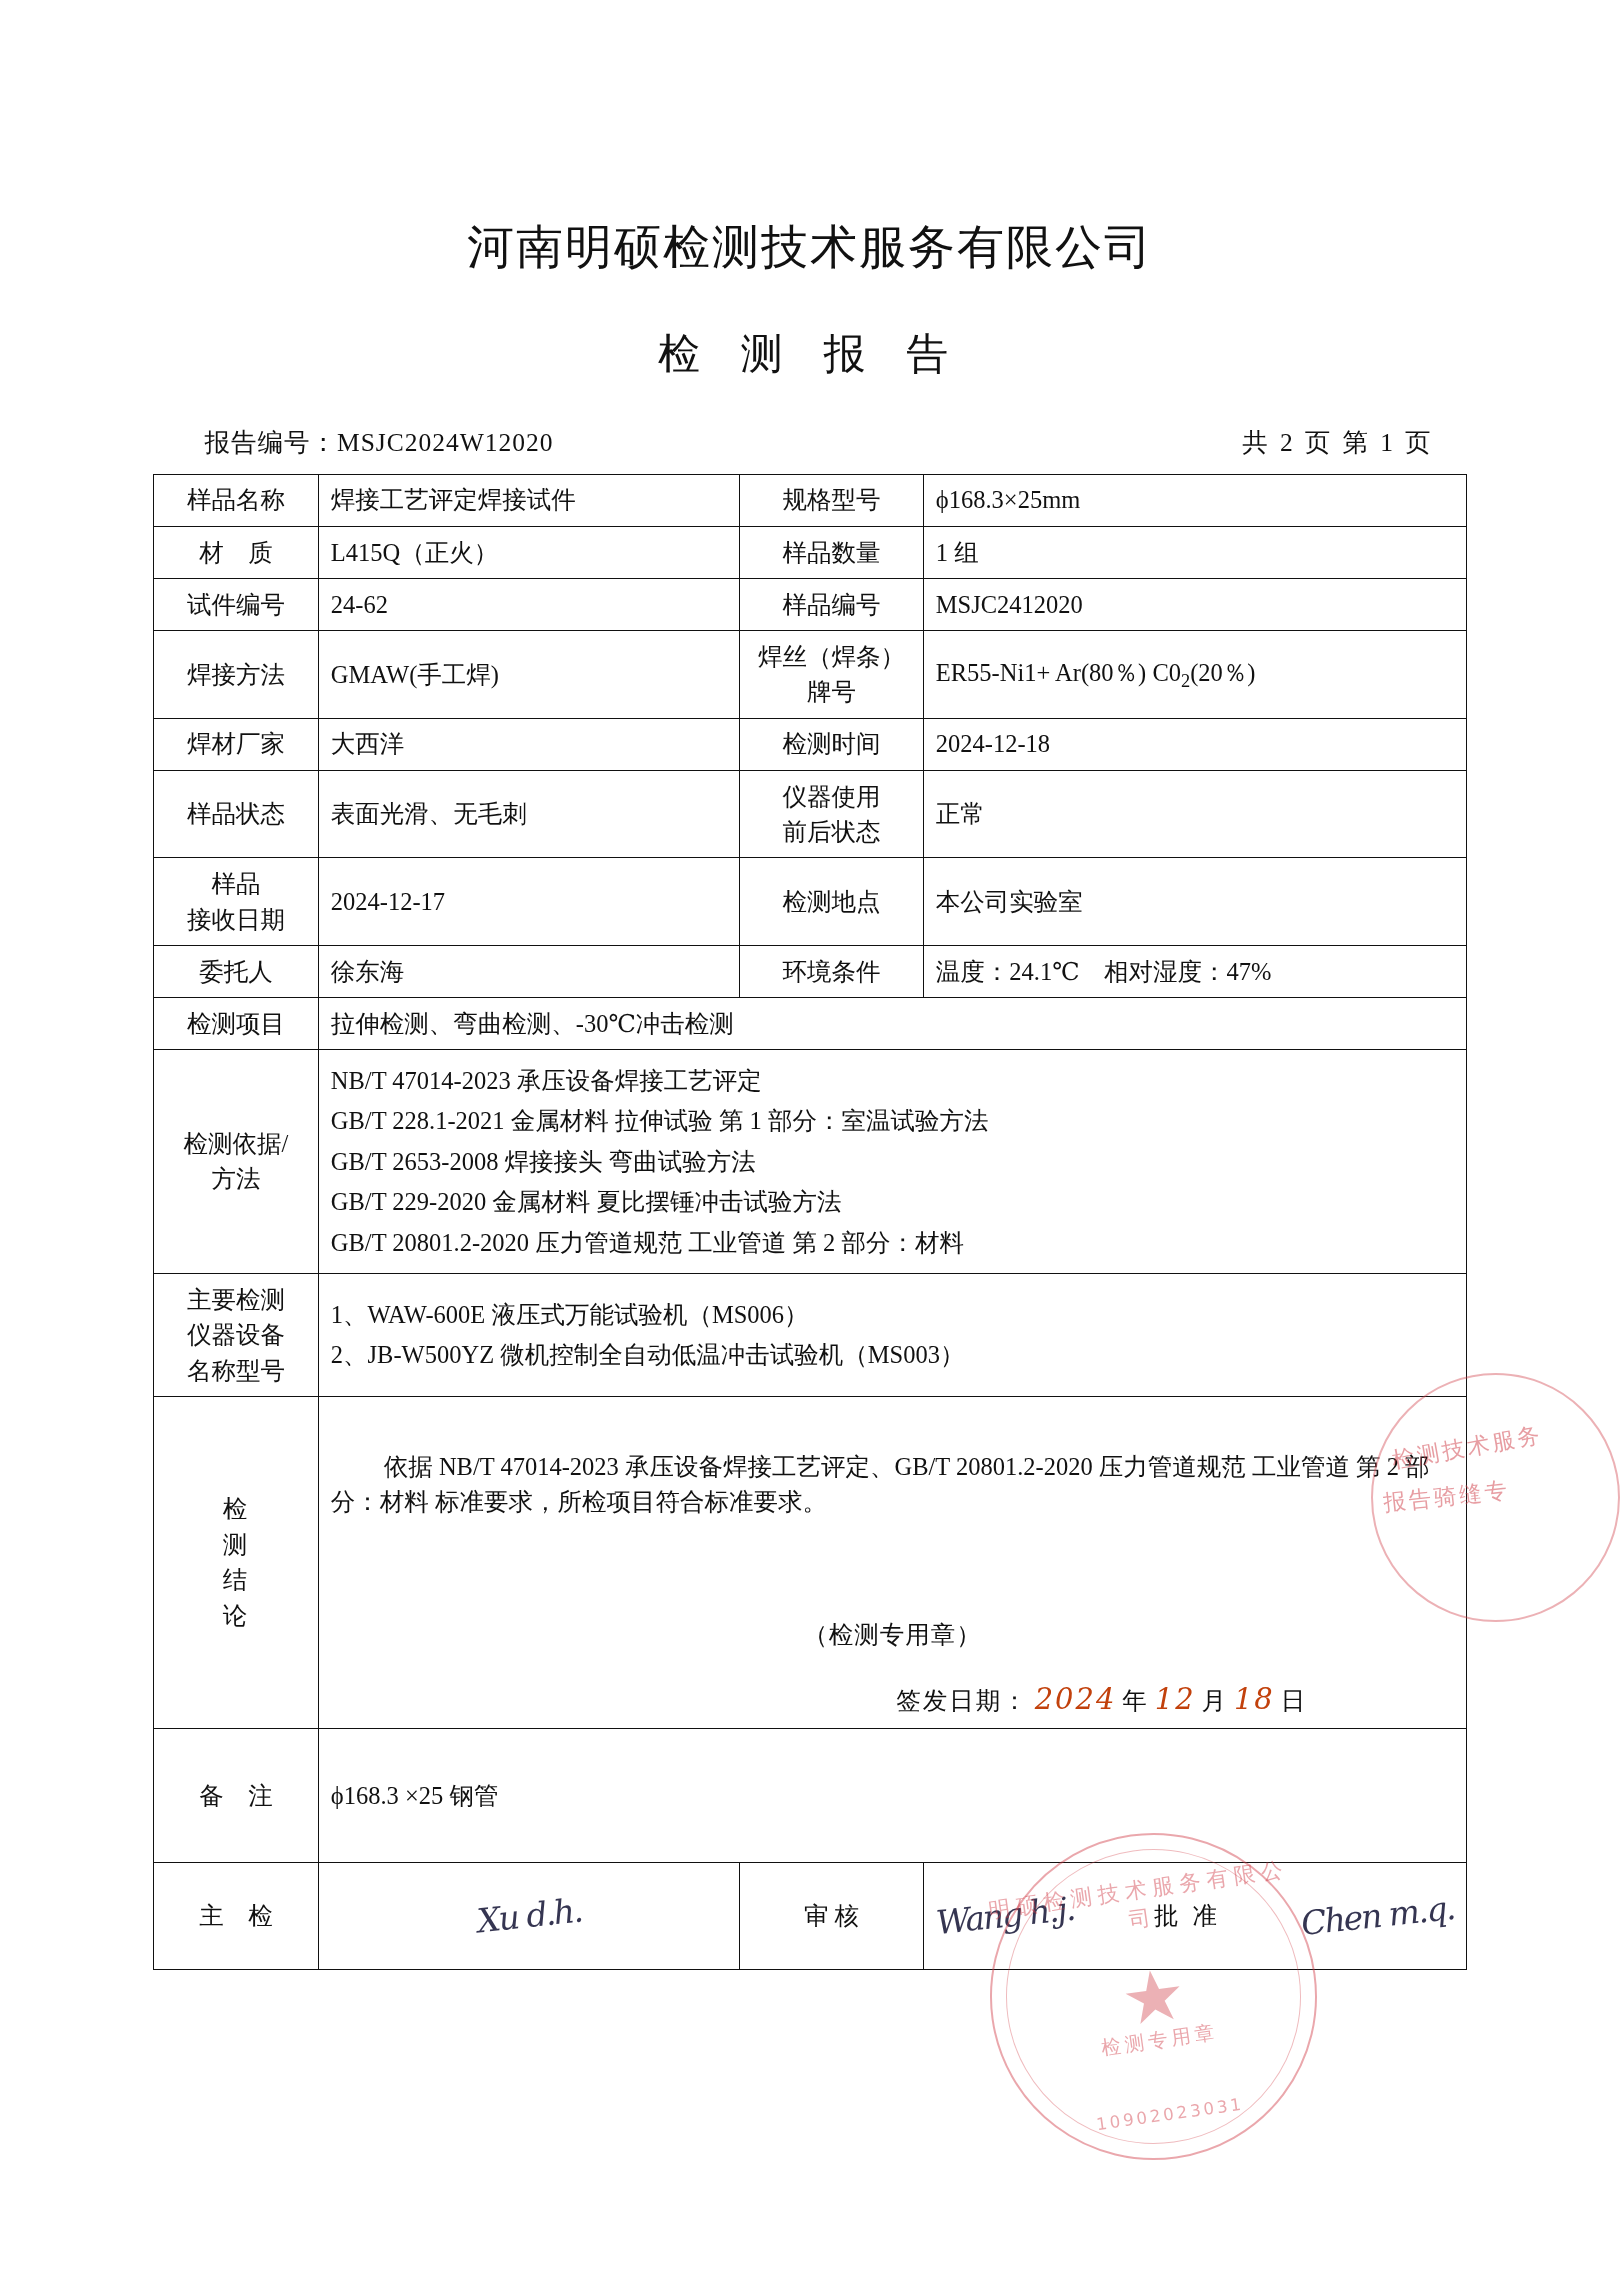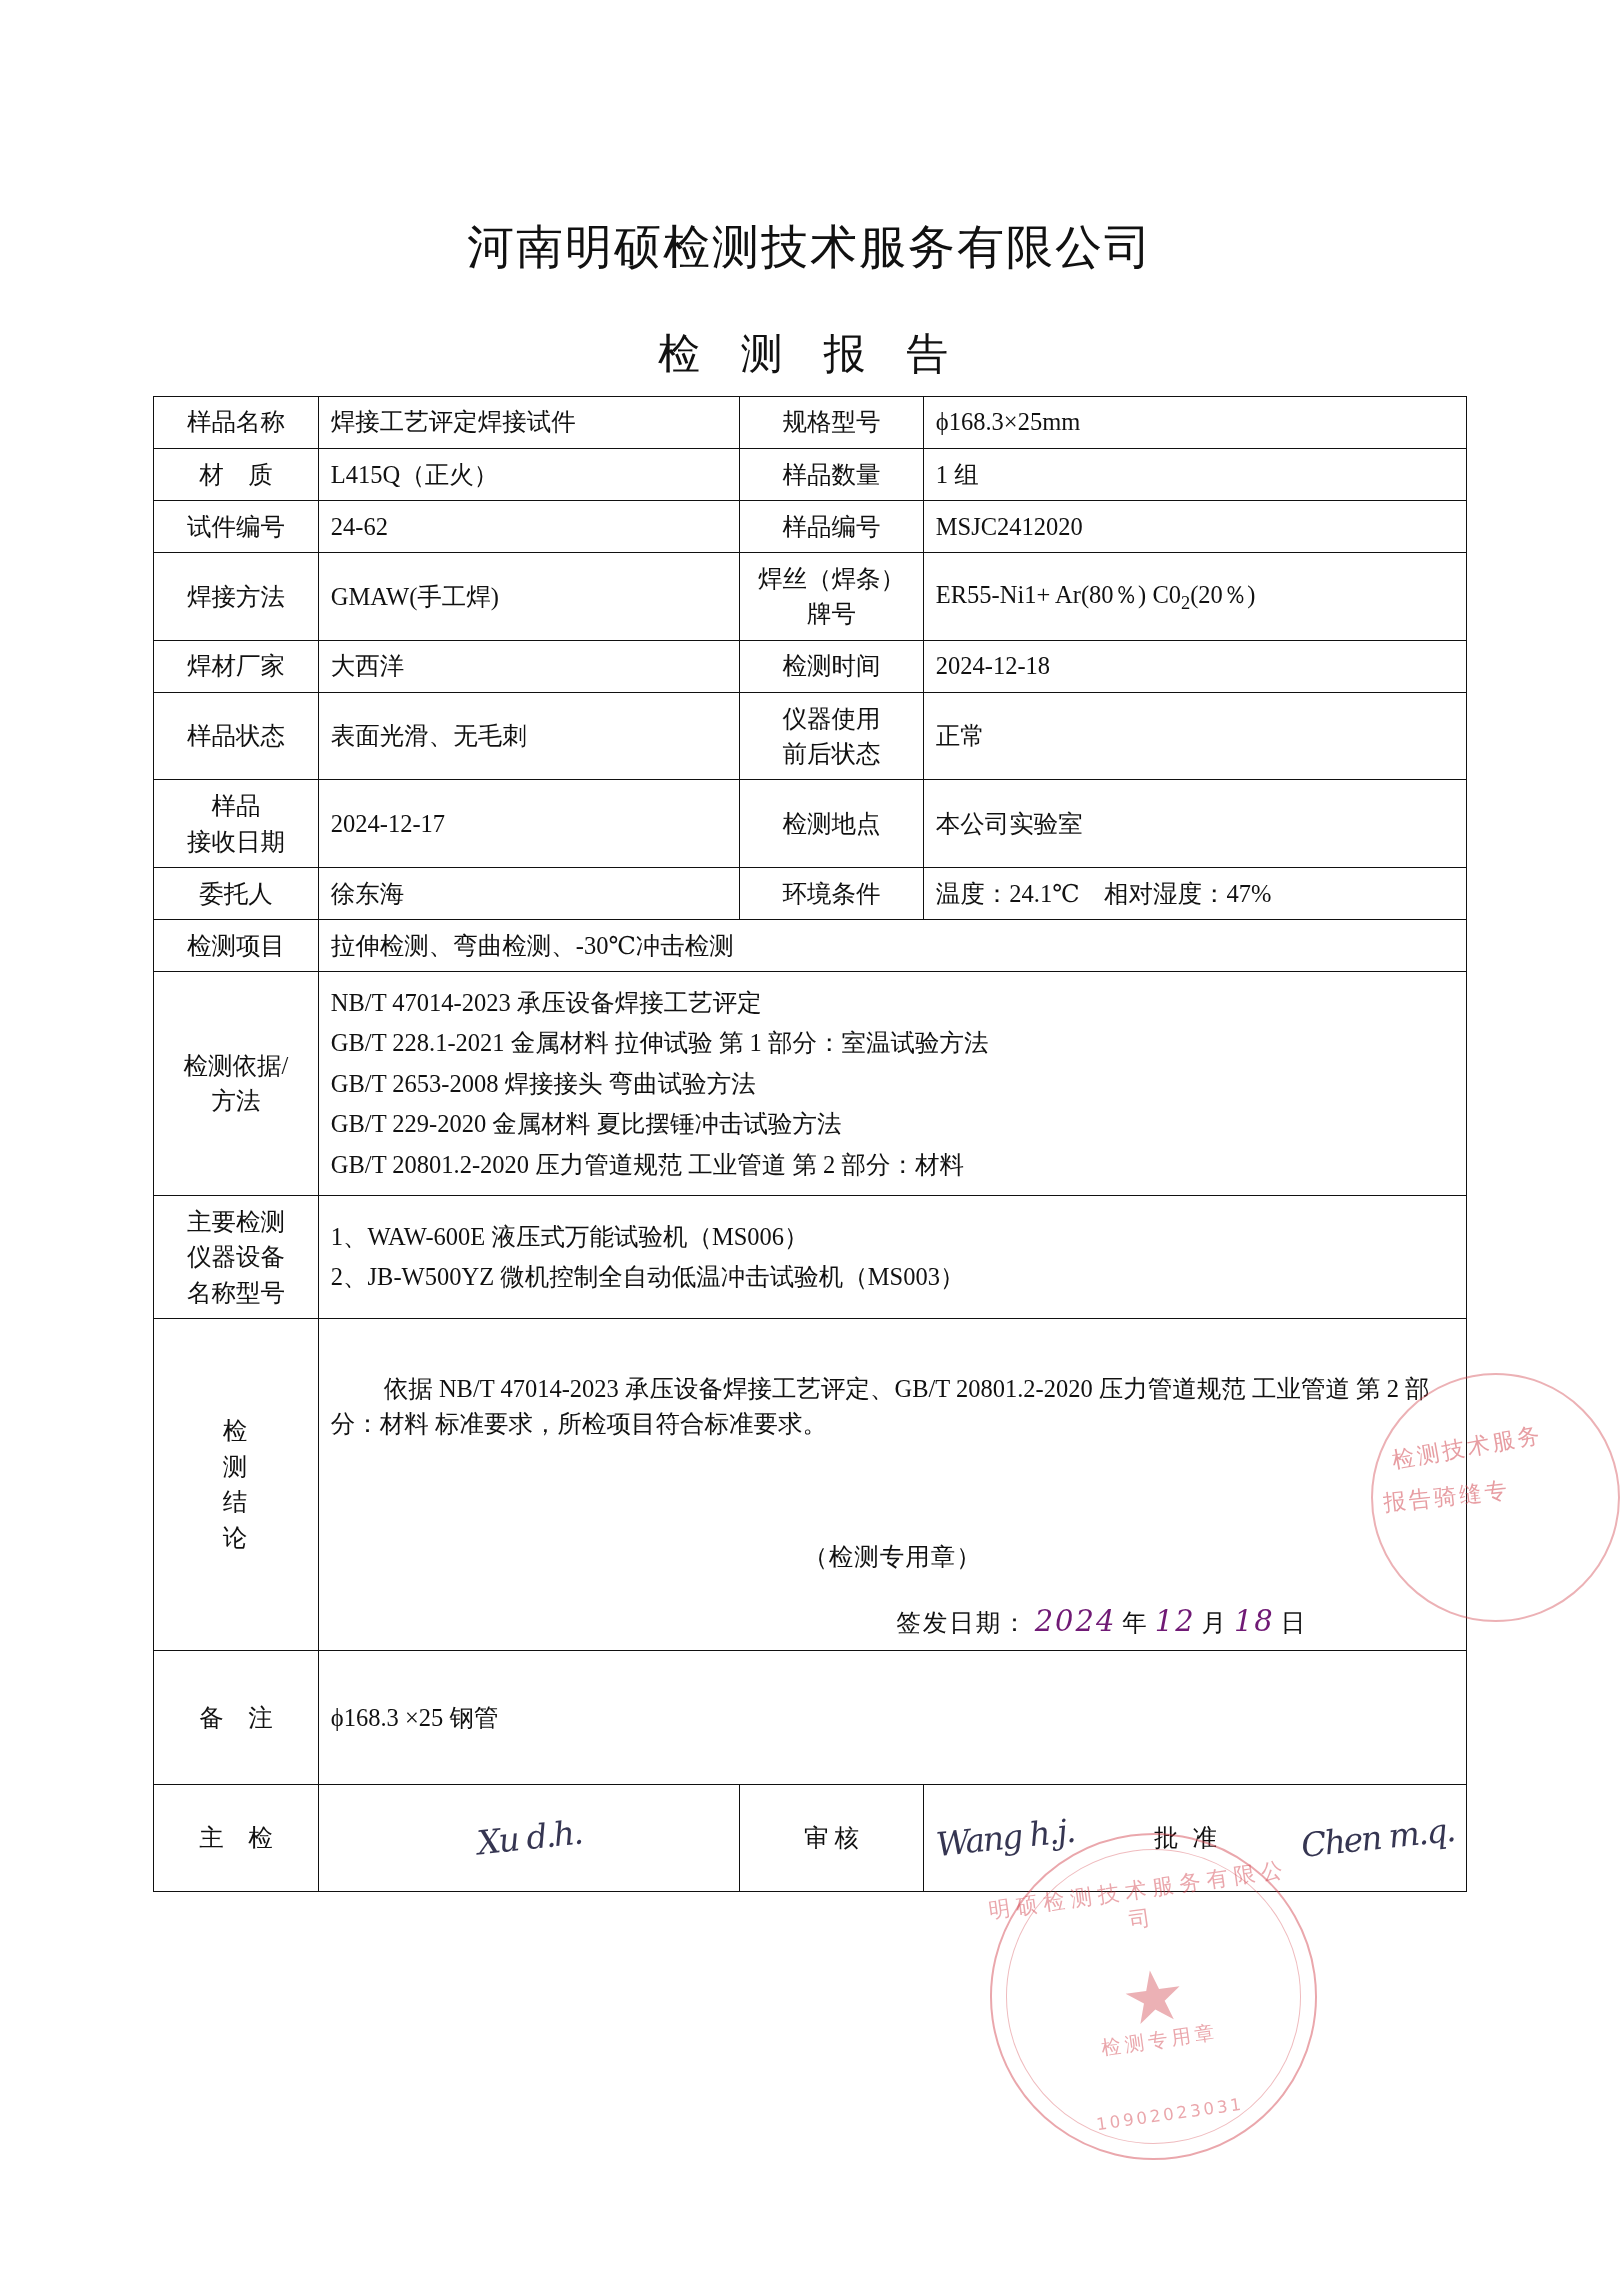--- a/index.html
+++ b/index.html
@@ -96,21 +96,21 @@
   }
   .sign-date {
     text-align: right;
     margin-top: 25.5px;
     padding-right: 147px;
     letter-spacing: 2px;
     position: relative;
   }
   .hand-date {
     font-family: "DejaVu Serif", serif;
-    color: #701a75;
+    color: #c2410c;
     font-style: italic;
     font-size: 29px;
     padding: 0 5.9px;
   }
   .sig {
     font-family: "DejaVu Serif", serif;
     color: #1a1a3a;
     font-style: italic;
     font-size: 33px;
     transform: rotate(-6deg);
@@ -208,20 +208,26 @@
   .nowrap { white-space: nowrap; }
 </style>
 </head>
 <body>
 
 <div class="page">
 
   <div class="company-title">河南明硕检测技术服务有限公司</div>
   <div class="report-title">检 测 报 告</div>
 
+  <div class="meta-row">
+    <div class="meta-left">
+      <span>报告编号：</span><span>MSJC2024W12020</span>
+    </div>
+    <div class="meta-right">共 2 页 第 1 页</div>
+  </div>
 
   <table class="main">
     <colgroup>
       <col style="width:165px">
         <col style="width:421px">
         <col style="width:184px">
         <col style="width:543px">
     </colgroup>
 
     <tbody>

